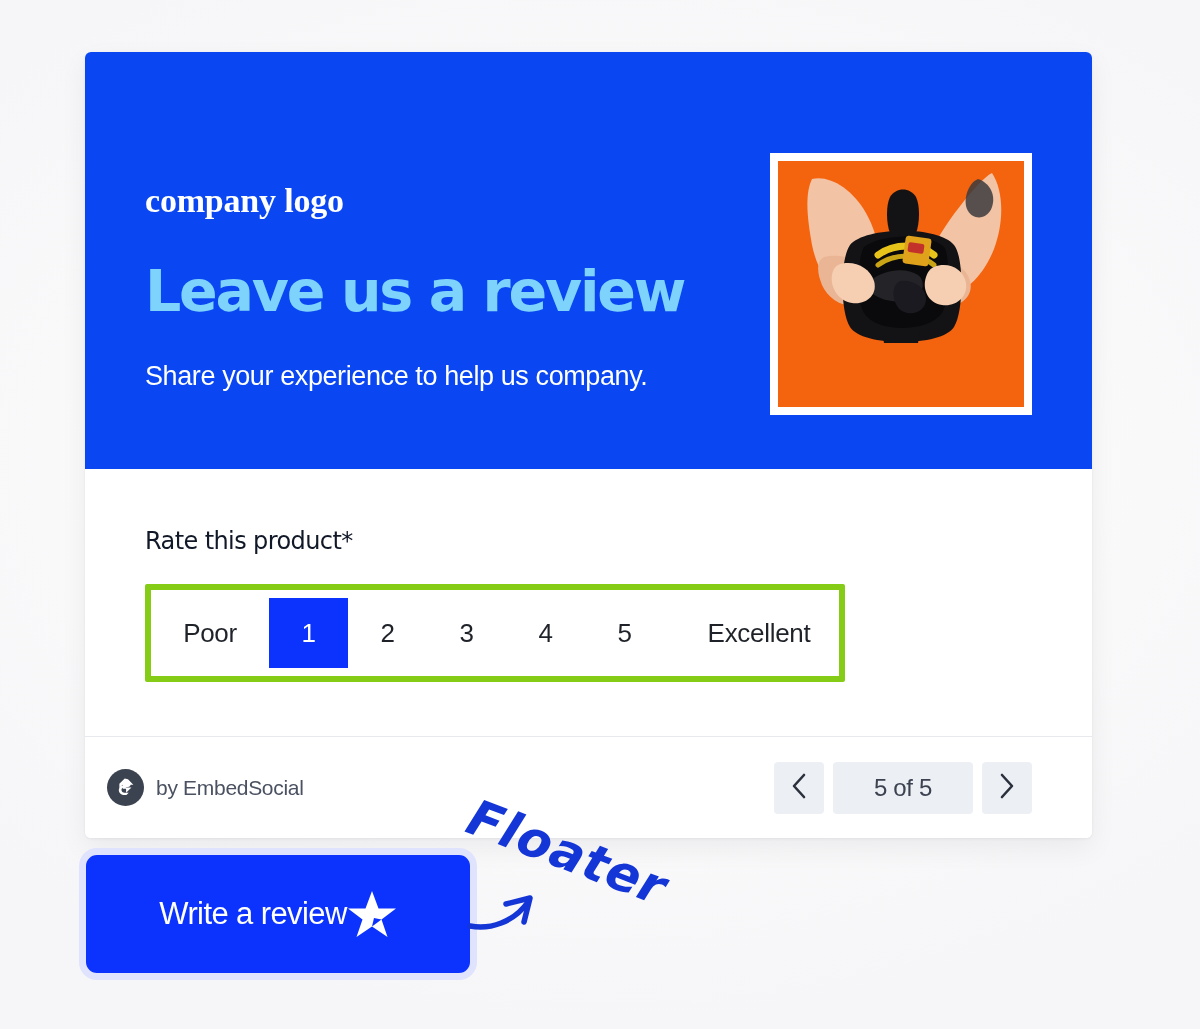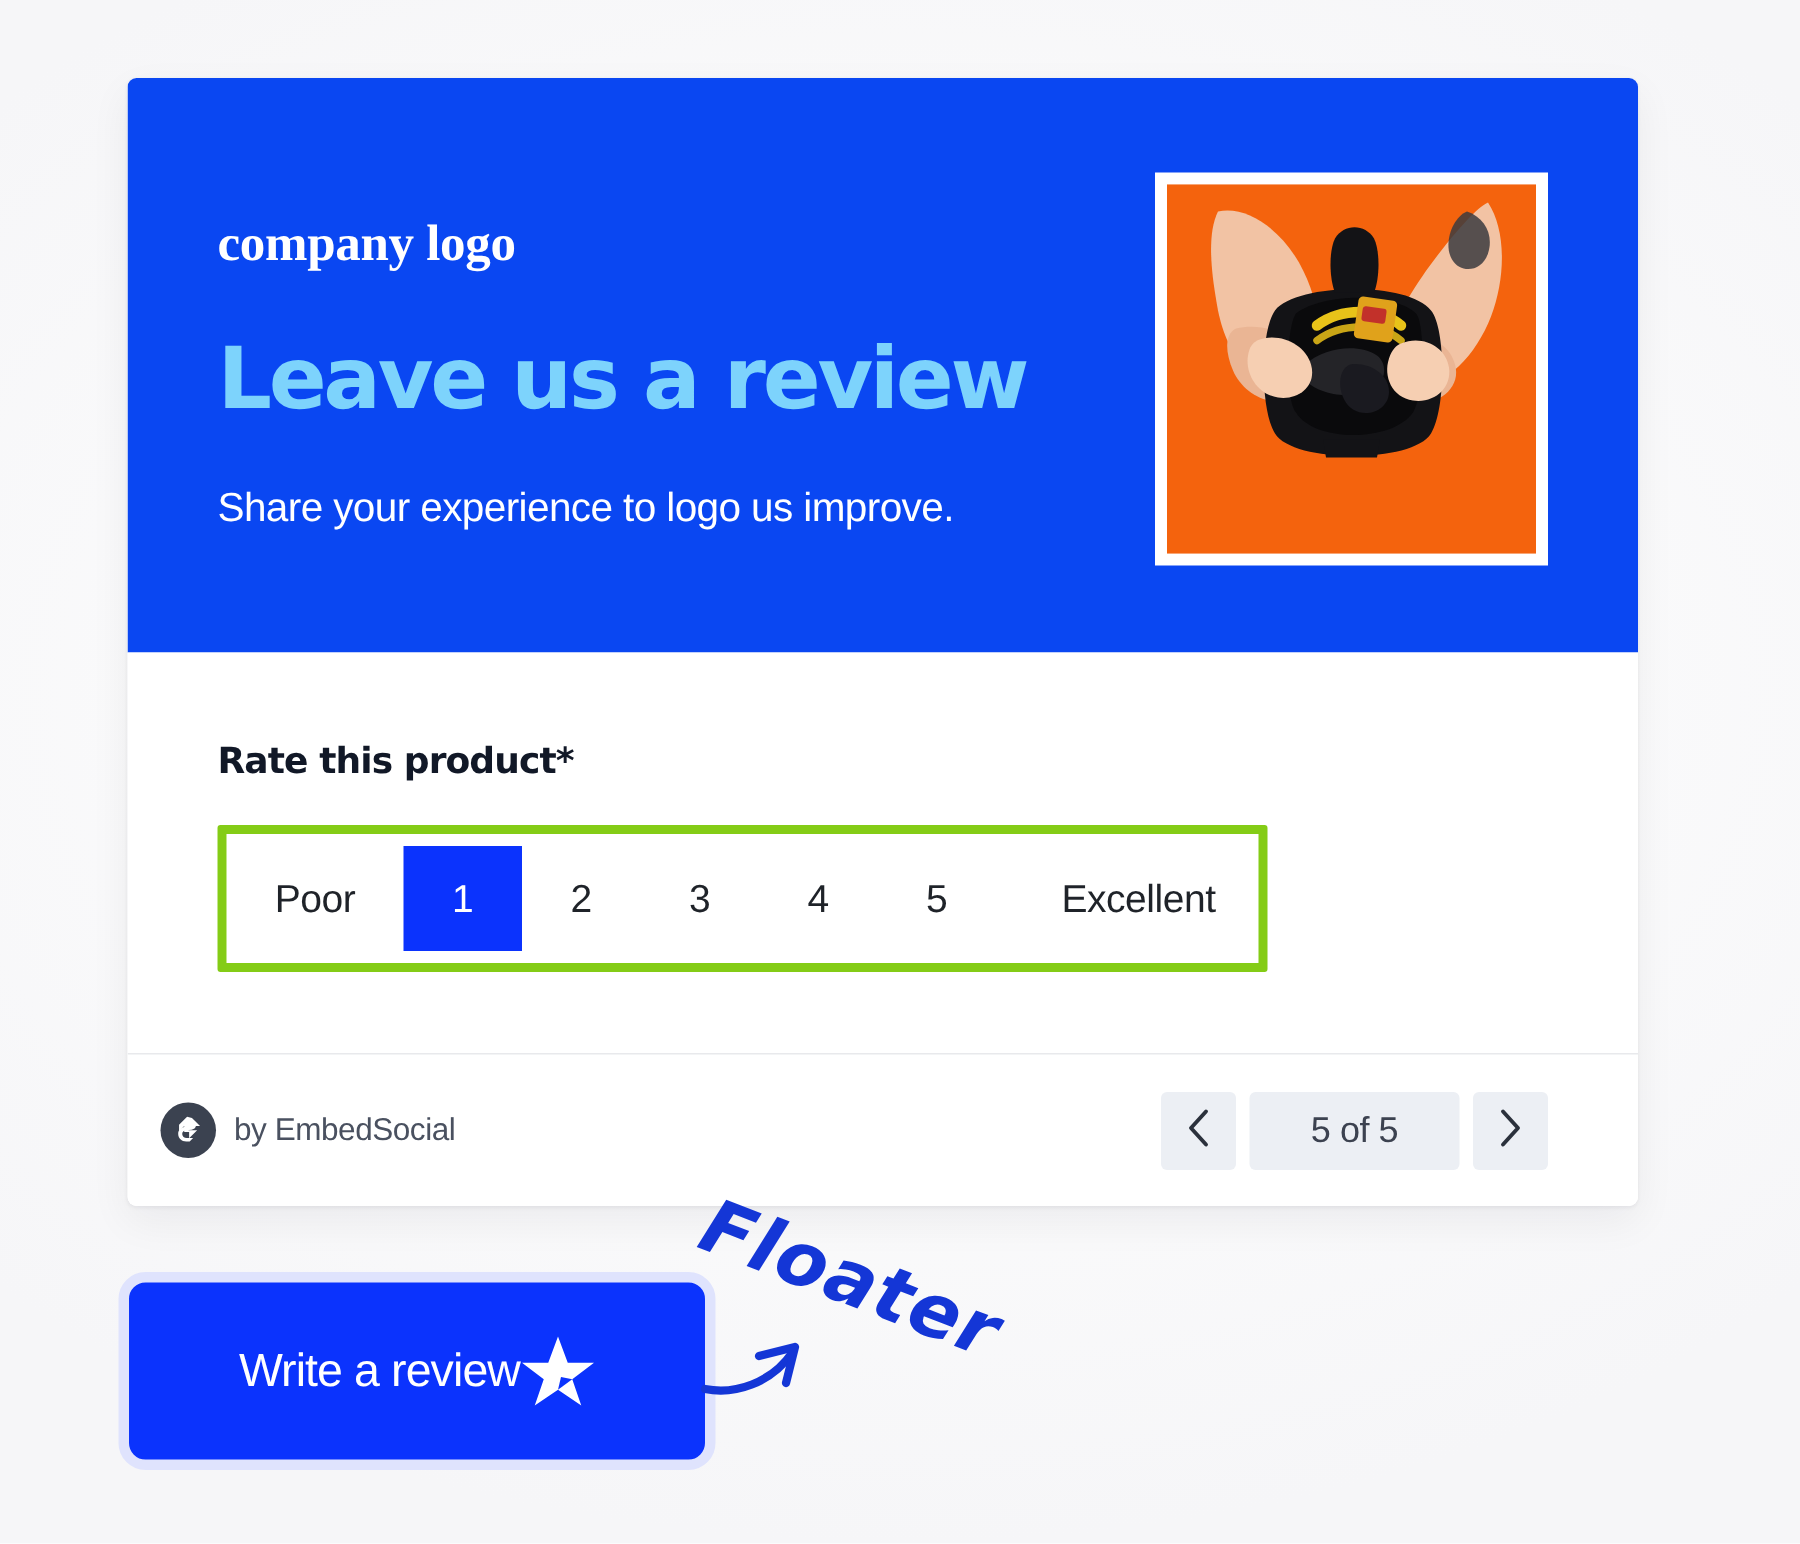--- a/index.html
+++ b/index.html
@@ -33,21 +33,21 @@
     width: 1007px;
     border-radius: 6px;
     background: #ffffff;
     box-shadow: 0 1px 3px rgba(16,24,40,.06), 0 10px 28px rgba(16,24,40,.06);
     overflow: hidden;
   }
 
   
   .widget-header {
     background: #0a47f2;
-    padding: 54px 60px 54px 60px;
+    padding: 92px 60px 54px 60px;
     display: flex;
     align-items: flex-start;
     justify-content: space-between;
     min-height: 383px;
   }
   .header-text {
     padding-top: 40px;
     flex: 1 1 auto;
   }
   .company-logo {
@@ -97,21 +97,21 @@
   }
   .header-image svg { display: block; width: 100%; height: 100%; }
 
   
   .widget-body {
     padding: 58px 60px 54px 60px;
     background: #ffffff;
   }
   .field-label {
     font-family: "DejaVu Sans", "Liberation Sans", sans-serif;
-    font-weight: 700;
+    font-weight: 400;
     font-size: 24px;
     letter-spacing: -0.6px;
     color: #111827;
     margin: 0 0 29px 0;
   }
 
   
   .rating-scale {
     border: 6px solid #84cc16;
     border-radius: 2px;
@@ -274,21 +274,21 @@
 <body>
 
 <div class="page-bg"></div>
 
 <div class="widget-card">
 
   <div class="widget-header">
     <div class="header-text">
       <div class="company-logo">company logo</div>
       <h1 class="headline">Leave us a review</h1>
-      <p class="subhead">Share your experience to logo us improve.</p>
+      <p class="subhead">Share your experience to help us company.</p>
     </div>
 
     <div class="header-image-frame">
       <div class="header-image">
         <svg viewBox="0 0 246 246" preserveAspectRatio="none" aria-hidden="true">
           <rect x="0" y="0" width="246" height="246" fill="#f4630d"></rect>
 
           <path d="M34 18 C52 14 74 28 88 52 C98 70 104 92 100 112 C96 130 80 140 64 132 C48 124 38 104 34 84 C30 62 26 34 34 18 Z" fill="#f2c3a4"></path>
           <path d="M46 96 C62 92 82 98 92 112 C100 124 96 140 82 144 C66 148 50 138 44 124 C39 112 38 100 46 96 Z" fill="#eab594"></path>
 

